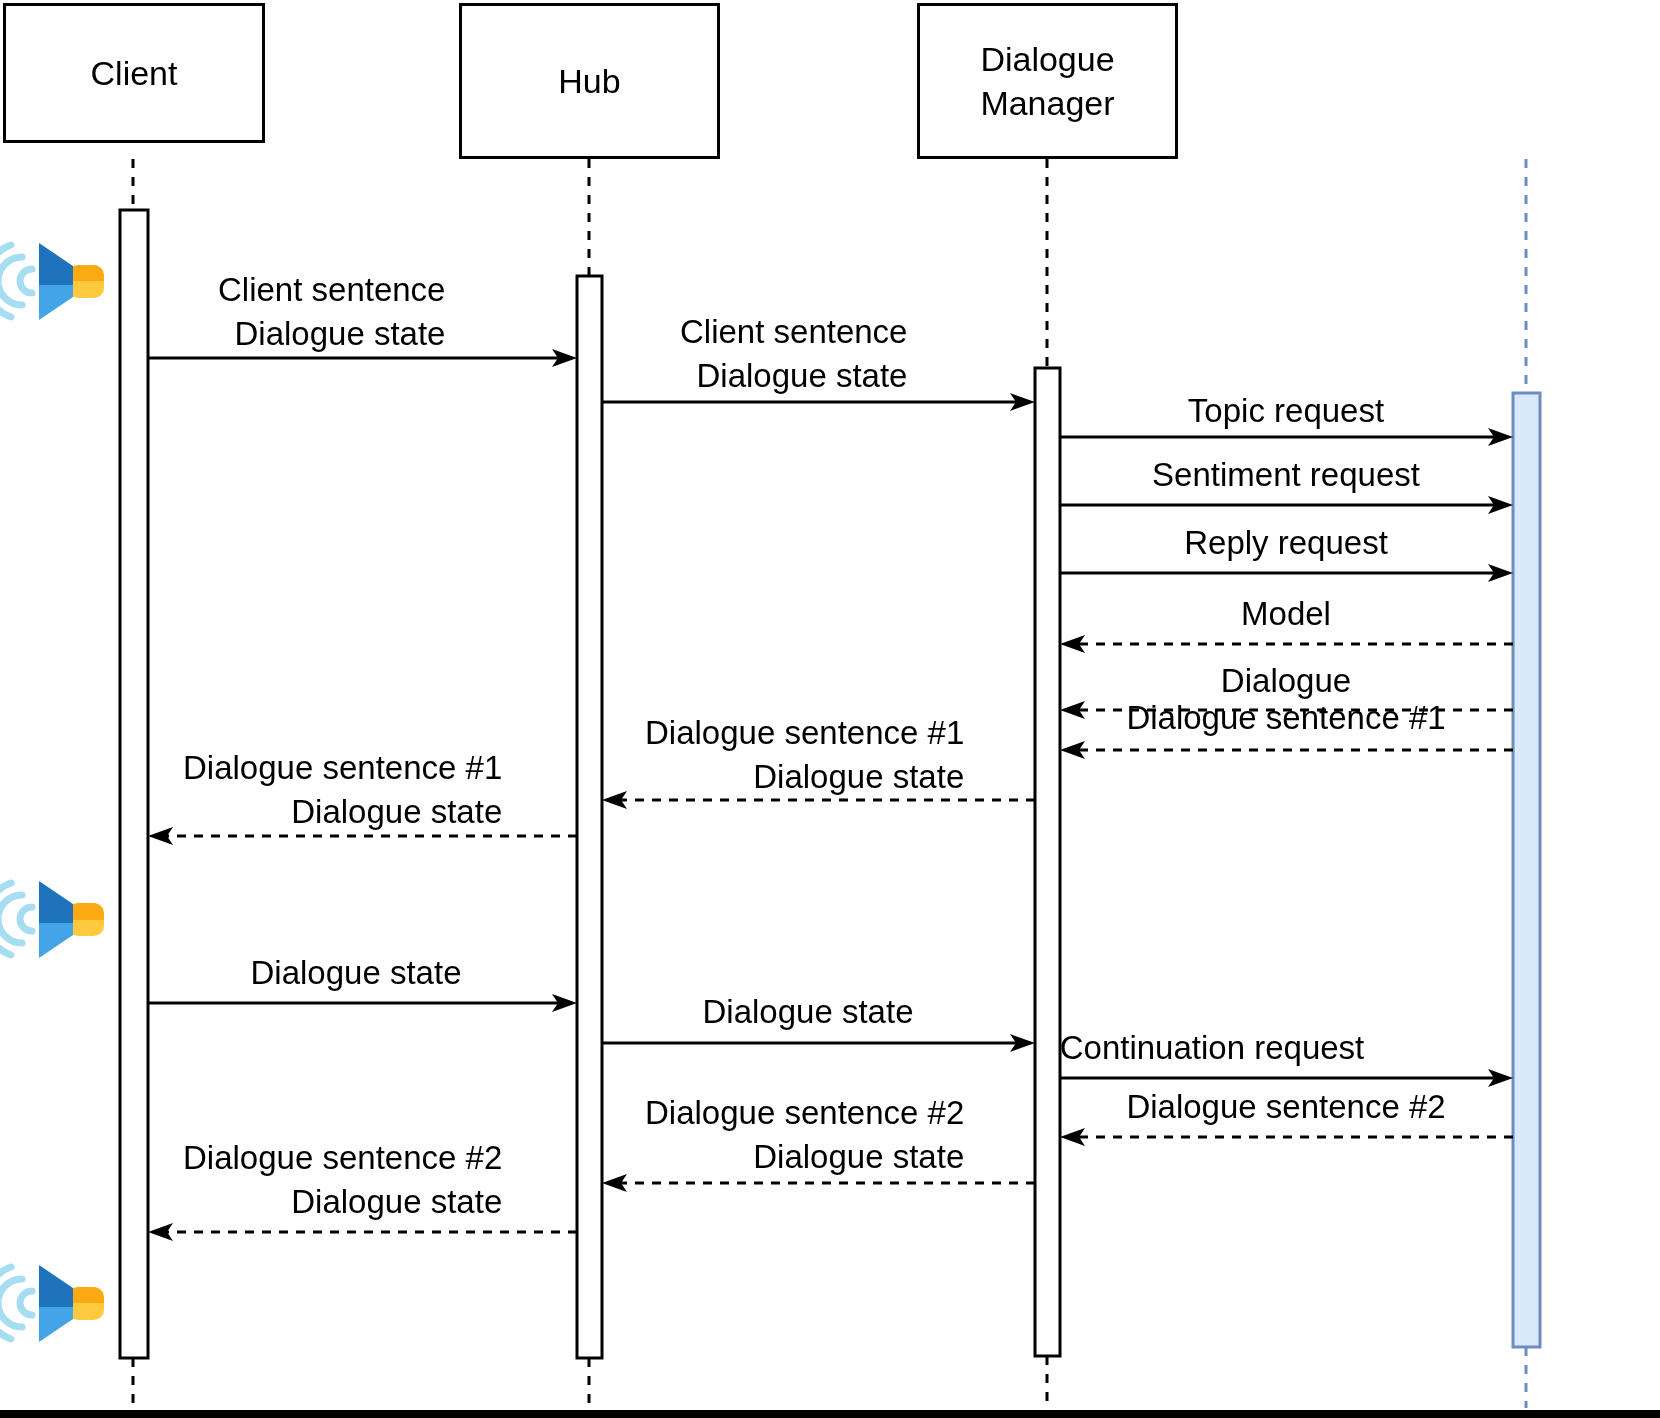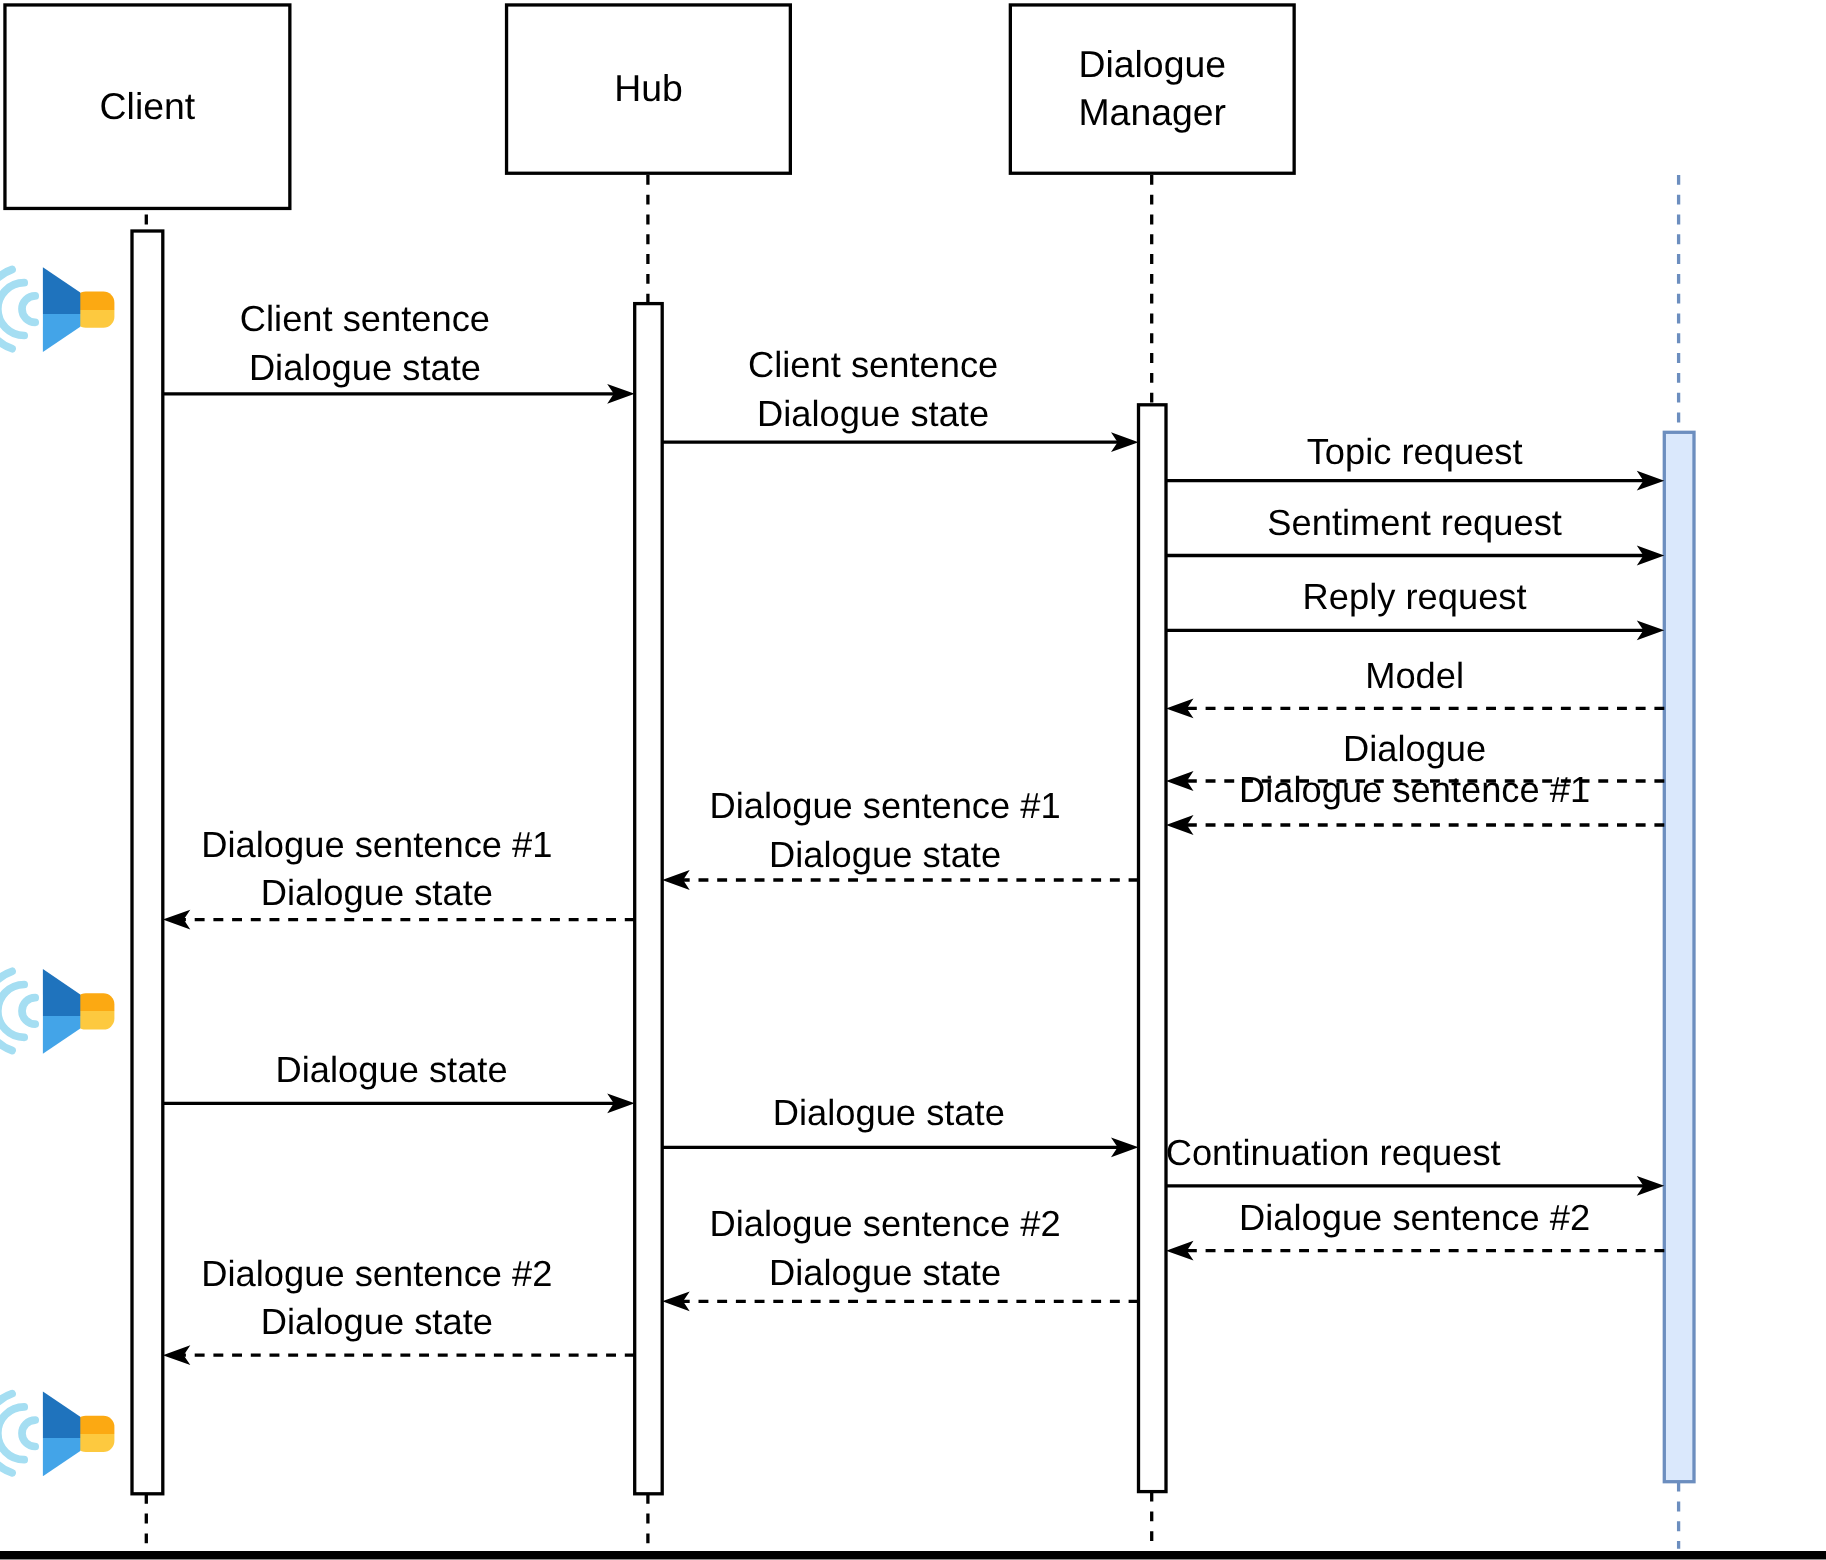--- a/index.html
+++ b/index.html
@@ -7,21 +7,21 @@
     position:relative;width:1660px;height:1418px;background:#ffffff;overflow:hidden;
     font-family:"Liberation Sans","DejaVu Sans",sans-serif;color:#000;
   }
   #diagram-svg{position:absolute;left:0;top:0;}
   .actor{
     position:absolute;box-sizing:border-box;border:3.5px solid #000;background:#fff;
     display:flex;align-items:center;justify-content:center;text-align:center;
     font-size:34px;line-height:44px;padding:0 6px;
   }
   .msg-label{
-    position:absolute;font-size:33px;line-height:44px;white-space:nowrap;text-align:center;
+    position:absolute;font-size:33px;line-height:44px;white-space:nowrap;text-align:right;
   }
   .msg-label.center{transform:translateX(-50%);text-align:left;}
 </style>
 </head>
 <body>
 
 <div class="stage">
   <svg id="diagram-svg" width="1660" height="1418" viewBox="0 0 1660 1418">
       <defs>
         <linearGradient id="hornGrad" x1="0" y1="0" x2="0" y2="1">
@@ -98,21 +98,21 @@
       <g transform="translate(2,1263)">
         <path d="M 30 28 A 12 12 0 0 0 30 52" fill="none" stroke="#a5def2" stroke-width="7" stroke-linecap="round"></path>
         <path d="M 20 16 A 24 24 0 0 0 20 64" fill="none" stroke="#a5def2" stroke-width="7" stroke-linecap="round"></path>
         <path d="M 9 4 A 38 38 0 0 0 9 76" fill="none" stroke="#a5def2" stroke-width="7" stroke-linecap="round"></path>
         <rect x="66" y="24" width="36" height="33" rx="10" fill="url(#driverGrad)"></rect>
         <path d="M 37 2 L 71 25 L 71 56 L 37 79 Z" fill="url(#hornGrad)"></path>
       </g>
       <rect x="0" y="1410" width="1660" height="8" fill="#000000"></rect>
     </svg>
 
-  <div class="actor" id="actor-0" style="left: 3px; top: 3px; width: 262px; height: 188px; background: rgb(255, 255, 255); border-color: rgb(0, 0, 0);">
+  <div class="actor" id="actor-0" style="left: 3px; top: 3px; width: 262px; height: 140px; background: rgb(255, 255, 255); border-color: rgb(0, 0, 0);">
     <span>Client</span>
   </div>
   <div class="actor" id="actor-1" style="left: 459px; top: 3px; width: 261px; height: 156px; background: rgb(255, 255, 255); border-color: rgb(0, 0, 0);">
     <span>Hub</span>
   </div>
   <div class="actor" id="actor-2" style="left: 917px; top: 3px; width: 261px; height: 156px; background: rgb(255, 255, 255); border-color: rgb(0, 0, 0);">
     <span>Dialogue Manager</span>
   </div>
 
   <div id="msg-labels">

